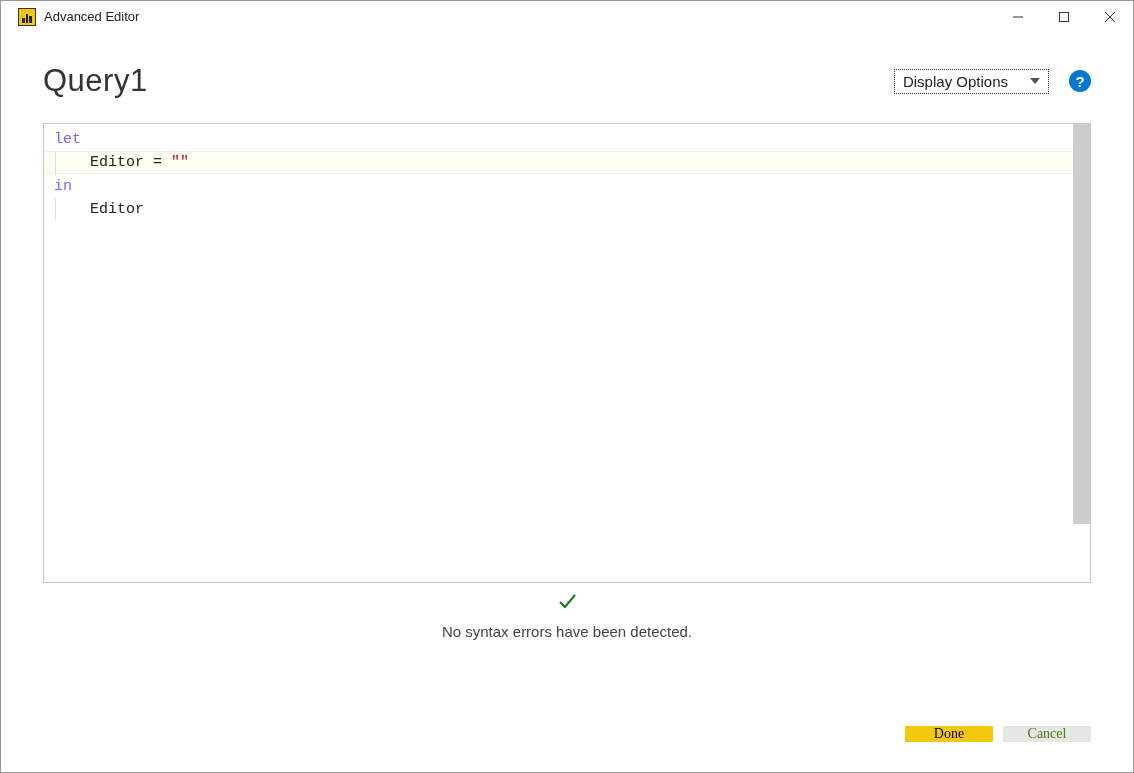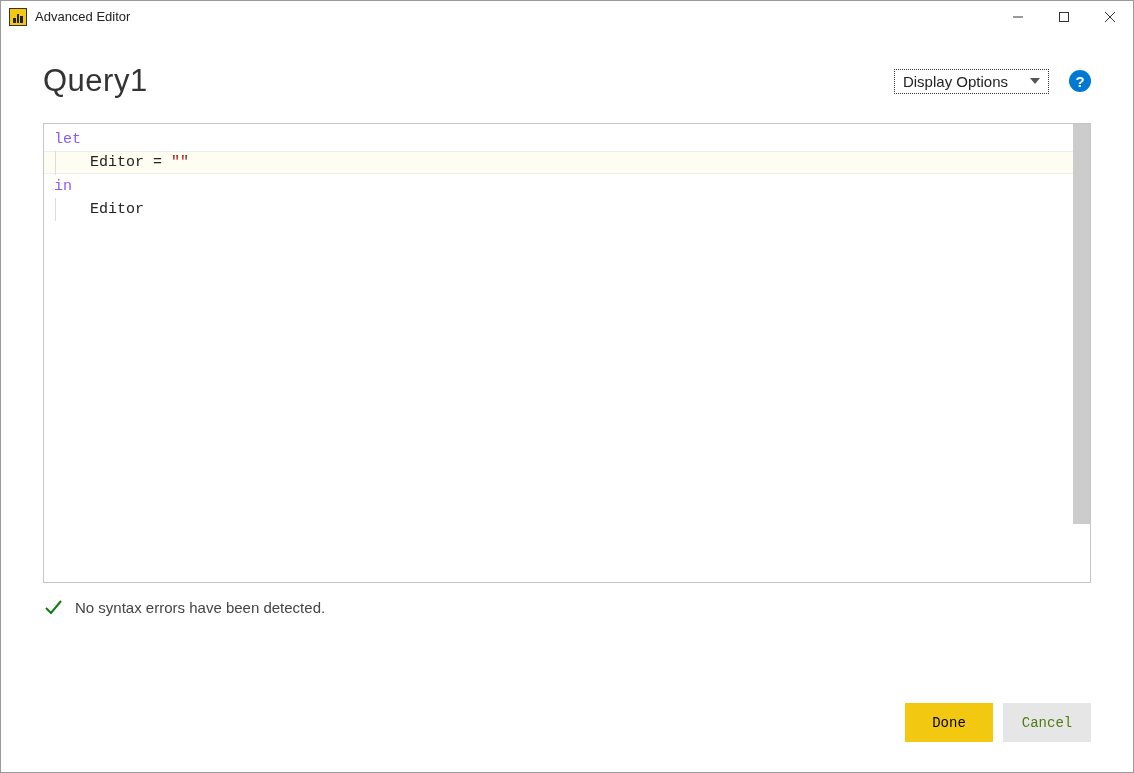--- a/index.html
+++ b/index.html
@@ -9,21 +9,21 @@
     height: 773px;
     border: 1px solid #999;
     background: #fff;
     display: flex;
     flex-direction: column;
   }
   .titlebar {
     height: 32px;
     display: flex;
     align-items: center;
-    padding-left: 8px;
+    padding-left: 17px;
     border-bottom: 1px solid transparent;
   }
   .app-icon {
     width: 18px;
     height: 18px;
     background: #f2c811;
     border: 1px solid #333;
     display: inline-flex;
     align-items: flex-end;
     justify-content: center;
@@ -134,40 +134,41 @@
   .str { color: #a31515; }
   .indent-guide {
     display: inline-block;
     border-left: 1px solid #ddd;
     padding-left: 34px;
     margin-left: 1px;
   }
   .status-row {
     display: flex;
     align-items: center;
-    margin-top: 14px;
+    margin-top: 8px;
     gap: 12px;
+    flex-direction: column;
   }
   .check-icon svg { display: block; }
   .status-text { font-size: 15px; color: #444; }
   .footer-buttons {
     margin-top: auto;
     display: flex;
     justify-content: flex-end;
     gap: 10px;
     padding-top: 30px;
     padding-bottom: 10px;
   }
   .btn {
     min-width: 88px;
-    height: 39px;
+    height: 16px;
     border: none;
     font-size: 14px;
     cursor: pointer;
-    font-family: Liberation Mono, monospace;
+    font-family: Liberation Serif, serif;
   }
   .btn-primary { background: #f2c811; color: #000; }
   .btn-secondary { background: #e6e6e6; color: #4d7c0f; }
 </style>
 </head>
 <body>
 
 <div class="window">
   <div class="titlebar">
     <span class="app-icon">

